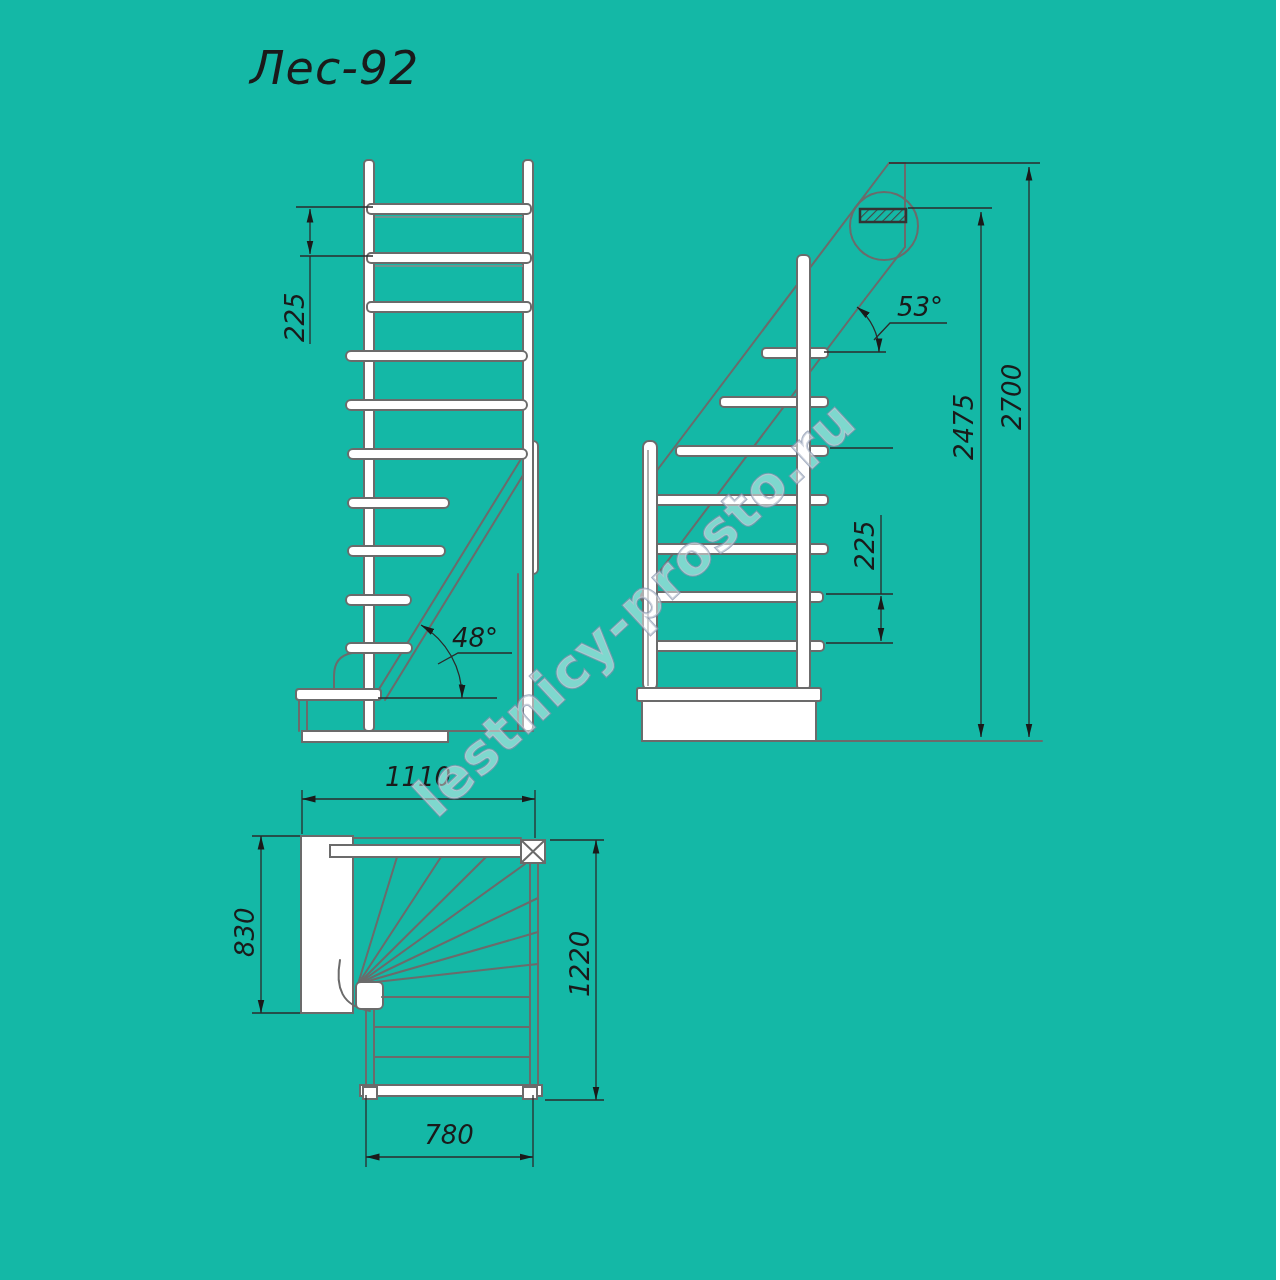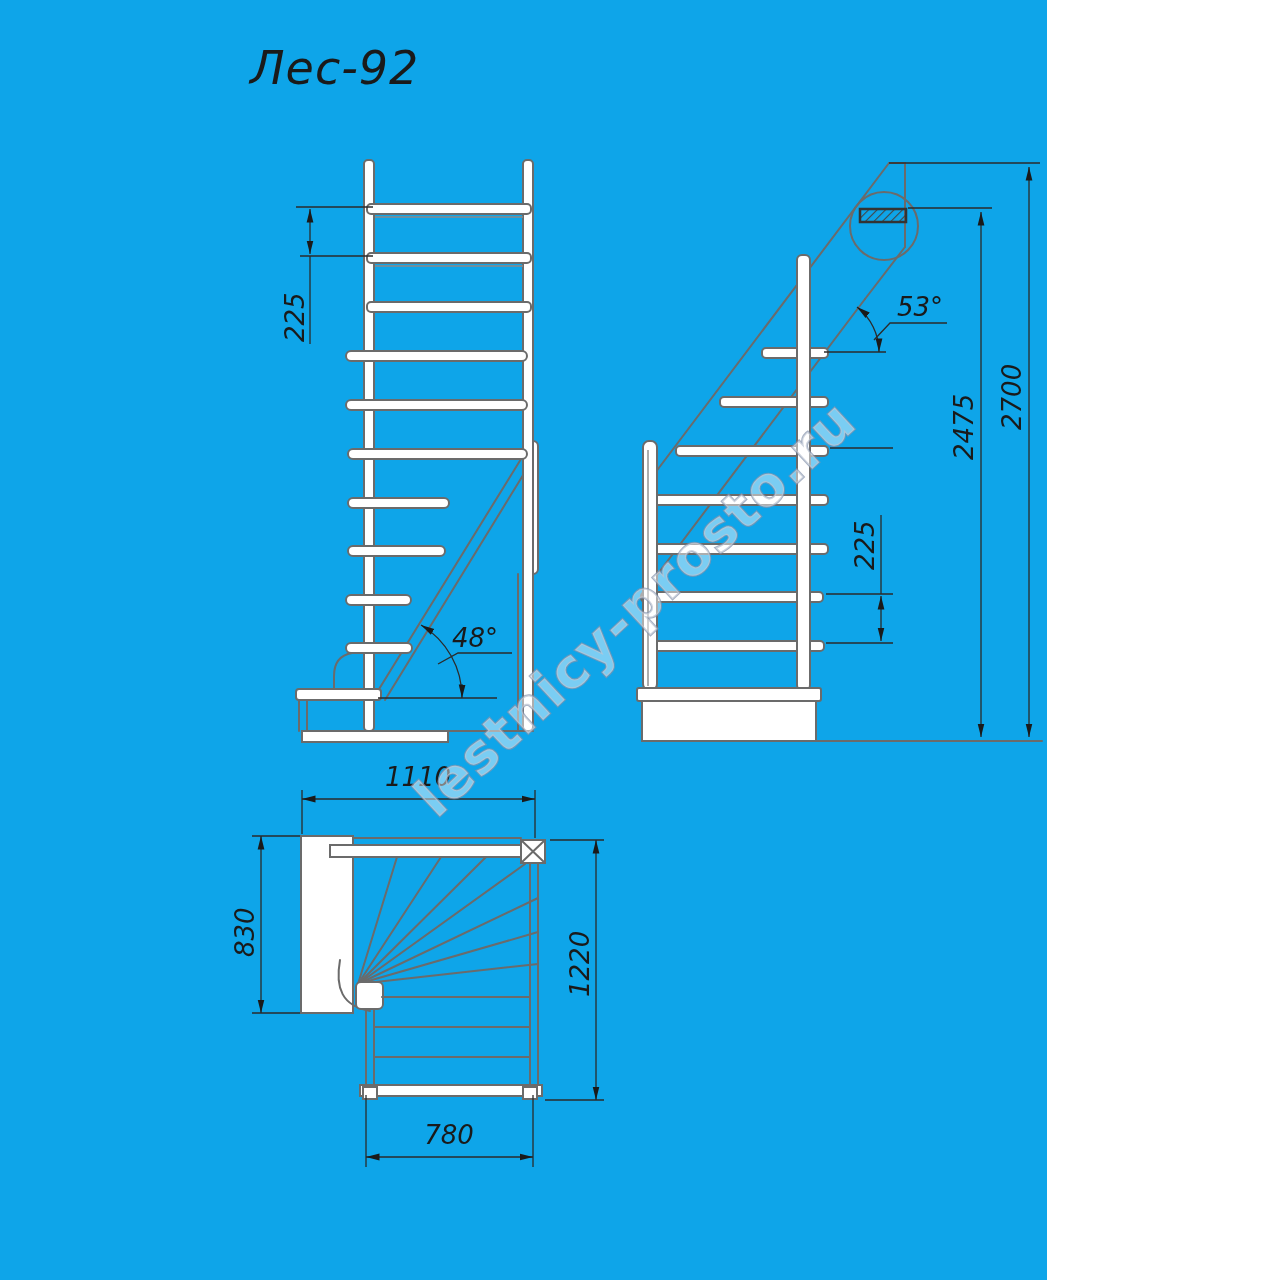--- a/index.html
+++ b/index.html
@@ -1,16 +1,16 @@
 <!DOCTYPE html>
 <html><head>
 <meta charset="utf-8">
 <style>
   html,body{margin:0;padding:0;background:#ffffff;}
-  .canvas{position:relative;width:1047px;height:1280px;background:#0ea5e9;
+  .canvas{position:relative;width:1276px;height:1280px;background:#14b8a6;
           font-family:"DejaVu Sans",sans-serif;overflow:hidden;}
   svg{display:block;}
   .struct{stroke:#6b6b6b;stroke-width:2;fill:none;stroke-linecap:round;}
   .structw{stroke:#6b6b6b;stroke-width:2;fill:#ffffff;}
   .thin{stroke:#8a8a8a;stroke-width:1.4;fill:none;}
   .dim{stroke:#2b2b2b;stroke-width:1.3;fill:none;}
   .dim-label{font-family:"DejaVu Sans",sans-serif;font-style:italic;
              font-size:26px;fill:#1a1a1a;stroke:none;}
   .title-label{font-family:"DejaVu Sans",sans-serif;font-style:italic;
                font-size:46px;fill:#1a1a1a;letter-spacing:1px;}

